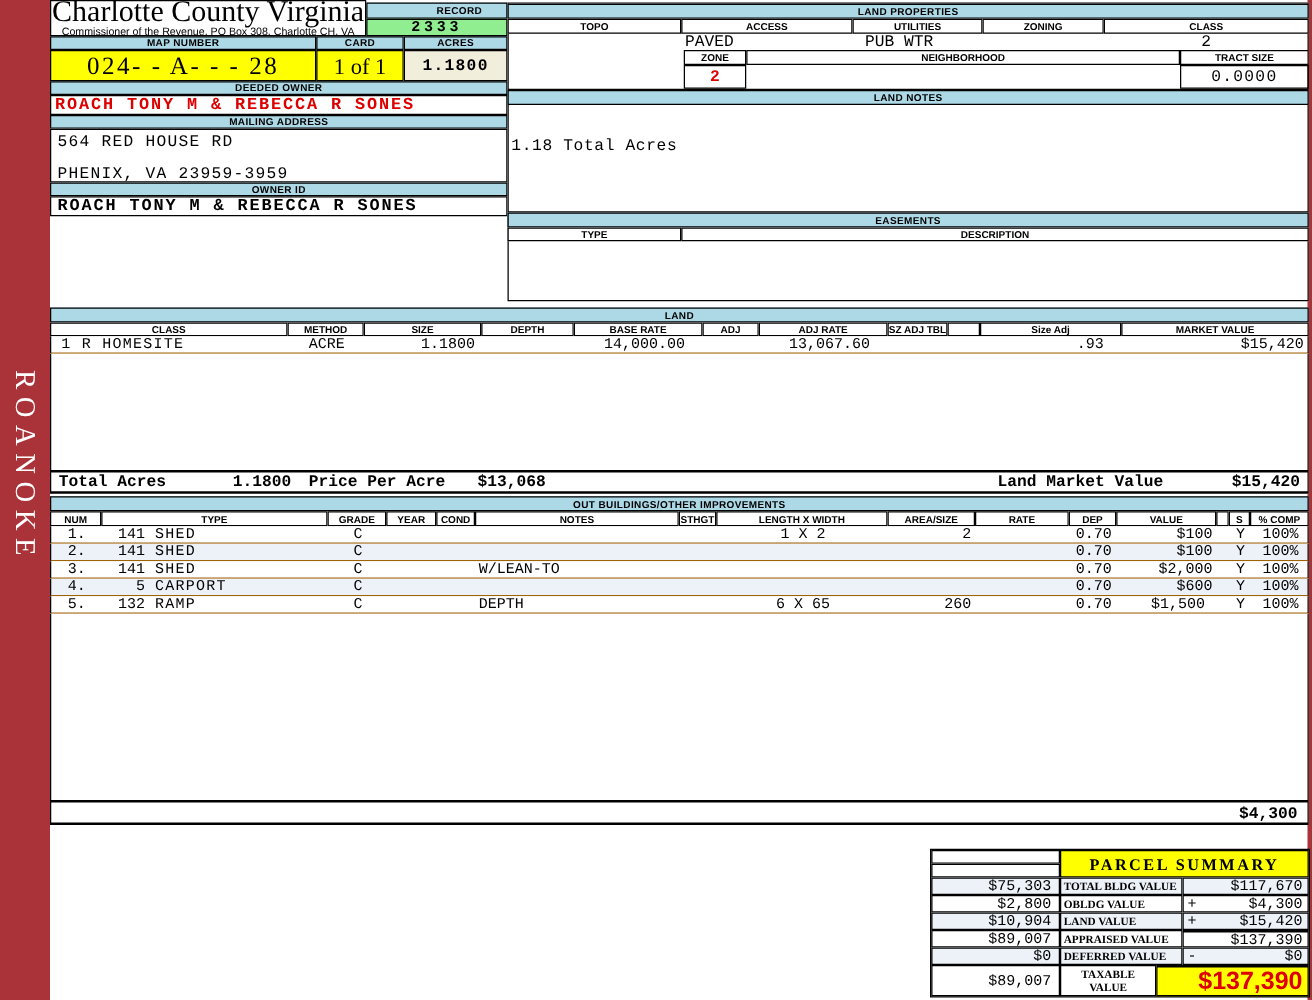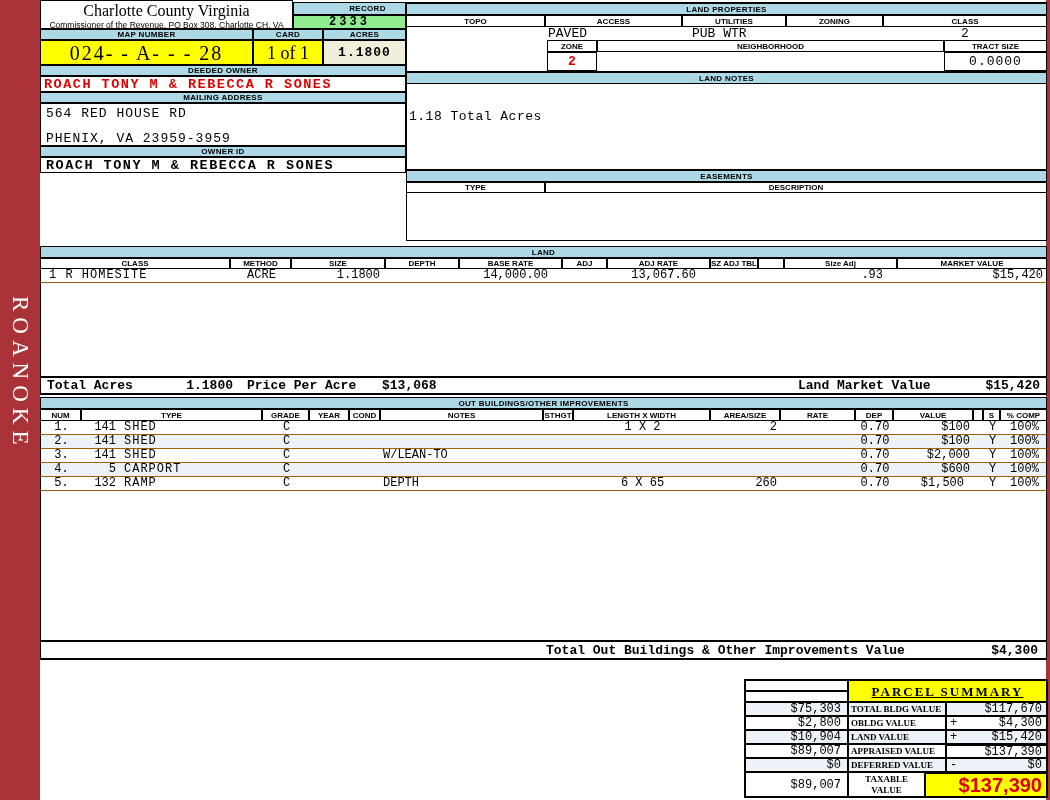--- a/index.html
+++ b/index.html
@@ -23,21 +23,21 @@
 </style>
 </head>
 <body>
 
 <div class="abs" style="left:0;top:0;width:40px;height:800px;background:var(--sidebar-red,#A93338);"></div>
 <div class="abs serif" style="left:7px;top:296px;writing-mode:vertical-rl;color:#fff;font-size:23px;letter-spacing:6px;">ROANOKE</div>
 
 <div class="abs" style="left:1046px;top:0;width:4px;height:800px;background:var(--sidebar-red,#A93338);"></div>
 
 <div class="abs" style="left:40px;top:0;width:253px;height:29px;border:1px solid #000;background:#fff;">
-  <div class="serif" style="font-size:16px;text-align:center;line-height:19px;">Charlotte County Virginia</div>
+  <div class="serif" style="font-size:24px;text-align:center;line-height:19px;">Charlotte County Virginia</div>
   <div style="font:8.5px 'Liberation Sans',sans-serif;text-align:center;">Commissioner of the Revenue, PO Box 308, Charlotte CH, VA</div>
 </div>
 
 <div class="abs band" style="left:293px;top:2px;width:113px;height:13px;line-height:12px;padding-left:36px;">RECORD</div>
 <div class="abs mono b" style="left:293px;top:15px;width:113px;height:14px;background:var(--record-green,#90EE90);border:1px solid #000;text-align:center;font-size:12px;line-height:13px;letter-spacing:3px;">2333</div>
 
 <div class="abs band" style="left:40px;top:29px;width:213px;height:11px;line-height:10px;">MAP NUMBER</div>
 <div class="abs band" style="left:253px;top:29px;width:70px;height:11px;line-height:10px;">CARD</div>
 <div class="abs band" style="left:323px;top:29px;width:83px;height:11px;line-height:10px;">ACRES</div>
 
@@ -198,28 +198,27 @@
   <span class="cellspan mono r" style="left:670px;width:66px;font-size:12px;line-height:13px;">260</span>
   <span class="cellspan mono c" style="left:815px;width:38px;font-size:12px;line-height:13px;">0.70</span>
   <span class="cellspan mono r" style="left:847px;width:76px;font-size:12px;line-height:13px;">$1,500</span>
   <span class="cellspan mono c" style="left:943px;width:17px;font-size:12px;line-height:13px;">Y</span>
   <span class="cellspan mono c" style="left:960px;width:47px;font-size:12px;line-height:13px;">100%</span>
 </div>
 
 <div class="abs" style="left:40px;top:491px;width:1007px;height:149px;border-left:1px solid #000;border-right:1px solid #000;background:#fff;"></div>
 
 <div class="abs" style="left:40px;top:640px;width:1007px;height:20px;border:1px solid #000;border-top:2px solid #000;border-bottom:2px solid #000;background:#fff;">
-  <span class="cellspan mono b" style="left:505px;font-size:13px;line-height:17px;">Total Out Buildings &amp; Other Improvements Value</span>
   <span class="cellspan mono b r" style="right:8px;font-size:13px;line-height:17px;">$4,300</span>
 </div>
 
 <div class="abs" style="left:744px;top:679px;width:304px;height:119px;border:2px solid #000;"></div>
 <div class="abs pscell" style="left:745px;top:680px;width:103px;height:11px;background:#fff;"></div>
 <div class="abs pscell" style="left:745px;top:691px;width:103px;height:11px;background:#fff;"></div>
-<div class="abs pscell serif b" style="left:848px;top:680px;width:199px;height:22px;background:var(--highlight-yellow,#FFFF00);text-align:center;font-size:13px;line-height:21px;letter-spacing:2px;text-decoration:underline;">PARCEL SUMMARY</div>
+<div class="abs pscell serif b" style="left:848px;top:680px;width:199px;height:22px;background:var(--highlight-yellow,#FFFF00);text-align:center;font-size:13px;line-height:21px;letter-spacing:2px;">PARCEL SUMMARY</div>
 
 <div class="abs pscell mono r" style="left:745px;top:702px;width:103px;height:14px;font-size:12px;line-height:13px;padding-right:6px;background:var(--alt-row,#EDF1F8);">$75,303</div>
 <div class="abs pscell serif b" style="left:848px;top:702px;width:98px;height:14px;font-size:9px;line-height:13px;padding-left:2px;background:var(--alt-row,#EDF1F8);">TOTAL BLDG VALUE</div>
 <div class="abs pscell" style="left:946px;top:702px;width:101px;height:14px;background:var(--alt-row,#EDF1F8);">
   <span class="cellspan mono" style="left:3px;font-size:12px;line-height:13px;"></span>
   <span class="cellspan mono r" style="right:4px;font-size:12px;line-height:13px;">$117,670</span>
 </div>
 
 <div class="abs pscell mono r" style="left:745px;top:716px;width:103px;height:14px;font-size:12px;line-height:13px;padding-right:6px;background:#fff;">$2,800</div>
 <div class="abs pscell serif b" style="left:848px;top:716px;width:98px;height:14px;font-size:9px;line-height:13px;padding-left:2px;background:#fff;">OBLDG VALUE</div>

